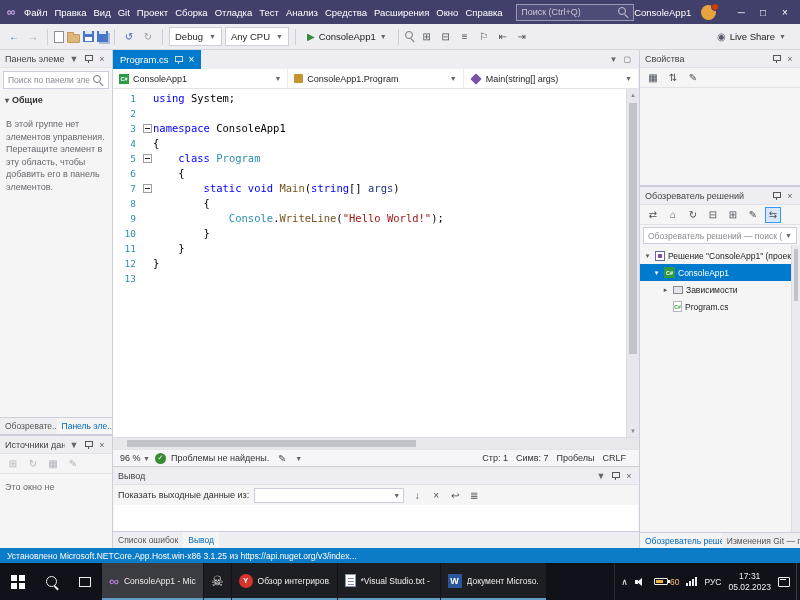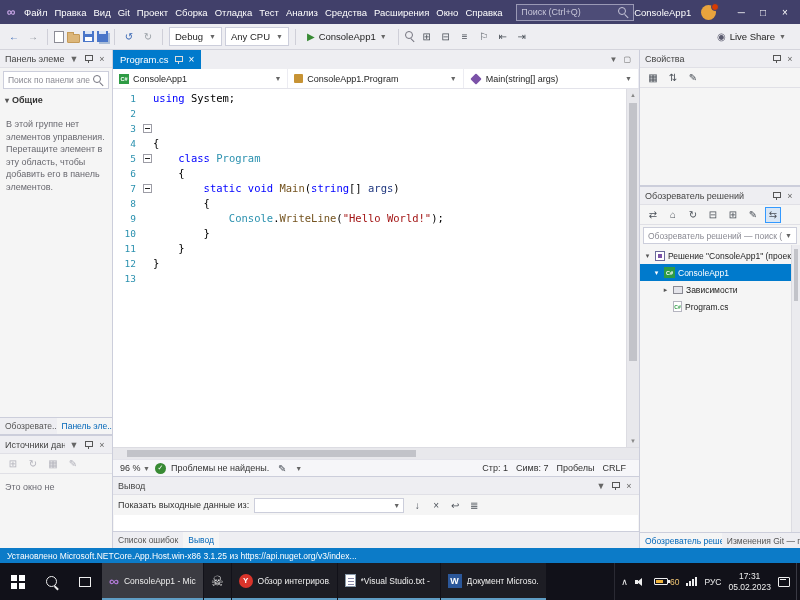--- a/index.html
+++ b/index.html
@@ -110,21 +110,21 @@
 .vscroll{position:absolute;right:0;top:0;bottom:0;width:13px;background:#e8e8ec;border-left:1px solid #dcdce2}
 .varrow{position:absolute;left:0;right:0;height:12px;color:#888;font-size:6px;display:flex;align-items:center;justify-content:center}
 .vthumb{position:absolute;left:2px;right:2px;top:14px;height:72%;background:#c2c3c9}
 .hscrollrow{height:12px;background:#e8e8ec;border-top:1px solid #dcdce2;position:relative;flex:none}
 .hthumb{position:absolute;top:2px;bottom:2px;left:14px;width:55%;background:#c2c3c9}
 .edstatus{height:17px;background:#f6f6f9;border-top:1px solid #e3e3ea;display:flex;align-items:center;font-size:9px;color:#333;gap:5px;padding:0 7px;flex:none}
 .okc{width:11px;height:11px;border-radius:50%;background:#388a34;color:#fff;font-size:7px;display:inline-flex;align-items:center;justify-content:center;flex:none}
 .edright{margin-left:auto;display:flex;gap:8px;padding-right:6px}
 
 
-.output{height:72px;border-top:1px solid #cccedb;background:#f5f5f5;display:flex;flex-direction:column;flex:none}
+.output{height:82px;border-top:1px solid #cccedb;background:#f5f5f5;display:flex;flex-direction:column;flex:none}
 .out-controls{height:20px;display:flex;align-items:center;gap:5px;padding:0 5px;font-size:9px;color:#333;flex:none}
 .out-combo{width:150px;height:15px;border:1px solid #cccedb;background:#fff;display:flex;align-items:center;justify-content:flex-end;padding:0 3px}
 .out-body{flex:1;background:#fff;margin:0 1px}
 
 
 .rightcol{width:160px;display:flex;flex-direction:column;background:#f5f5f5;flex:none}
 .props{height:137px;display:flex;flex-direction:column;border-bottom:2px solid #cccedb;flex:none}
 .props-body{flex:1}
 .sol{flex:1;display:flex;flex-direction:column;min-height:0;position:relative}
 .sol-search{margin:2px 3px;height:17px}
@@ -354,20 +354,21 @@
             <div class="code-line">
               <span class="lnum">2</span>
               <span class="foldcol"></span>
               <span class="ctext"></span>
             </div>
             <div class="code-line">
               <span class="lnum">3</span>
               <span class="foldcol">
                 <span class="fold"></span>
               </span>
+              <span class="ctext"><span class="tok-kw">namespace</span><span class="tok-pl"> ConsoleApp1</span></span>
             </div>
             <div class="code-line">
               <span class="lnum">4</span>
               <span class="foldcol"></span>
               <span class="ctext"><span class="tok-pl">{</span></span>
             </div>
             <div class="code-line">
               <span class="lnum">5</span>
               <span class="foldcol">
                 <span class="fold"></span>

